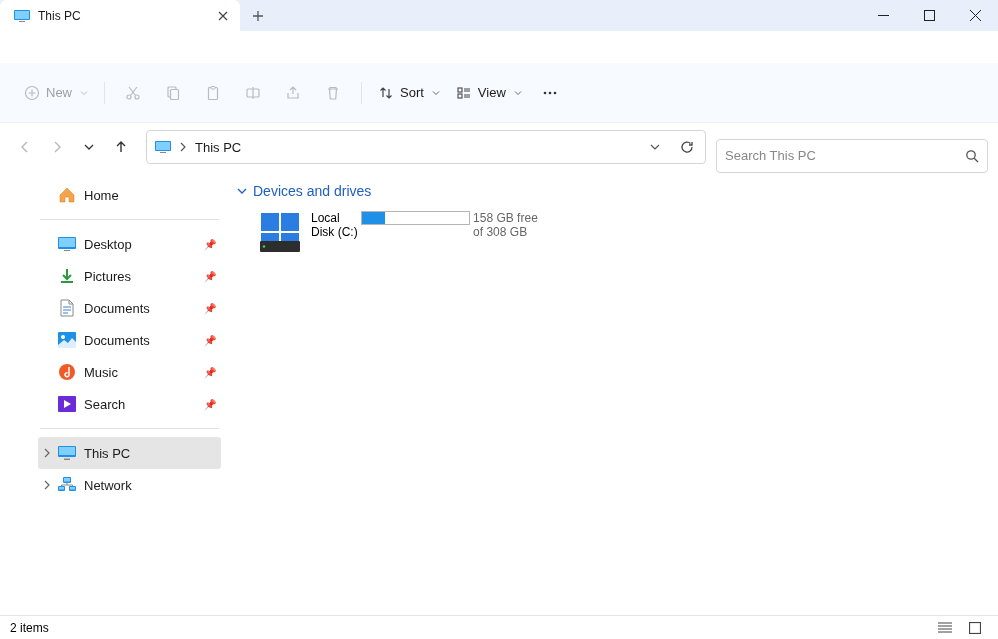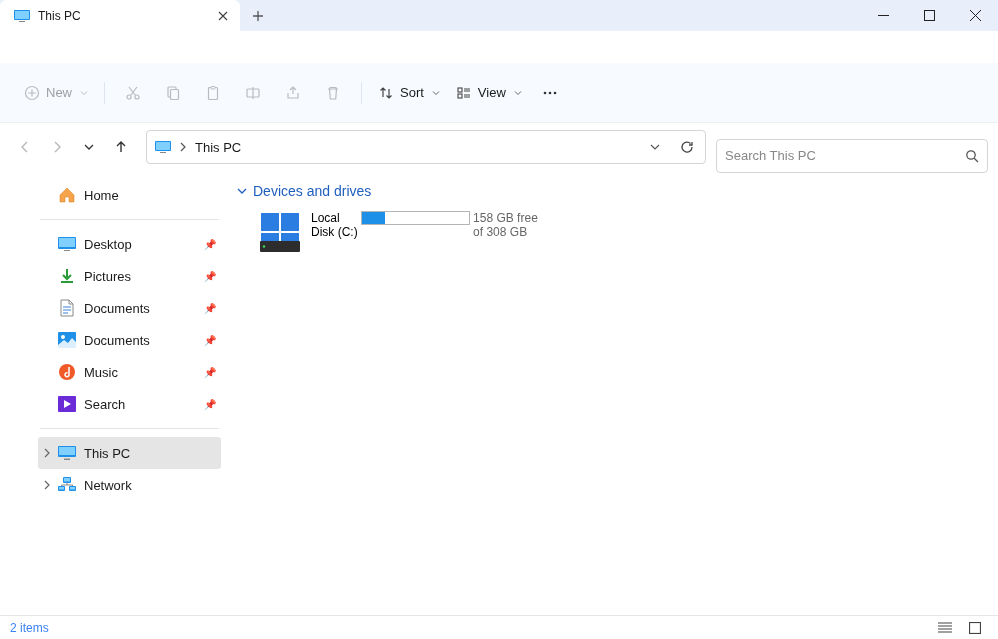--- a/index.html
+++ b/index.html
@@ -54,21 +54,21 @@
 .drives { display: flex; gap: 20px; flex-wrap: wrap; padding-left: 18px; }
 .drive { width: 240px; display: flex; gap: 10px; padding: 4px; border-radius: 3px; cursor: pointer; align-items: flex-start; }
 .drive .dicon { width: 42px; height: 42px; position: relative; }
 .drive .dinfo { flex: 1; display: flex; gap: 3px; font-size: 12px; }
 .drive .dname { color: #000; }
 .drive .bar { width: 180px; height: 14px; border: 1px solid #b5b5b5; background: #fff; position: relative; }
 .drive .bar .fill { position: absolute; left: 0; top: 0; bottom: 0; background: #1e90e8; }
 .drive .dfree { color: #666; }
 
 
-.statusbar { height: 24px; border-top: 1px solid #e5e5e5; display: flex; align-items: center; padding: 0 10px; font-size: 12px; color: #3b82f6; }
+.statusbar { height: 24px; border-top: 1px solid #e5e5e5; display: flex; align-items: center; padding: 0 10px; font-size: 12px; color: #000000; }
 .statusbar .spacer { flex: 1; }
 .viewtoggle { display: flex; gap: 0; }
 .vtbtn { width: 26px; height: 20px; display: flex; align-items: center; justify-content: center; border: 1px solid transparent; cursor: pointer; color: #444; }
 .vtbtn + .vtbtn { margin-left: 4px; }
 
 svg { display: block; }
 </style>
 </head>
 <body>
 

